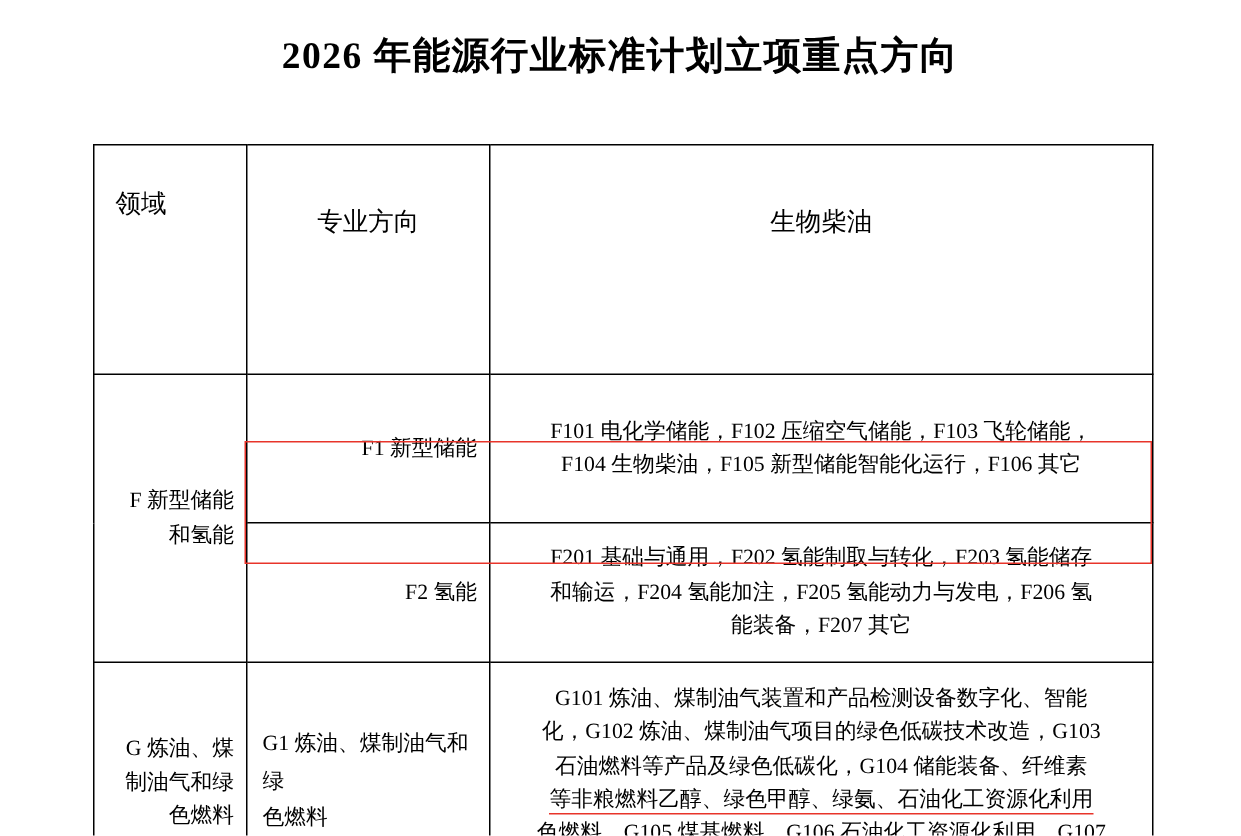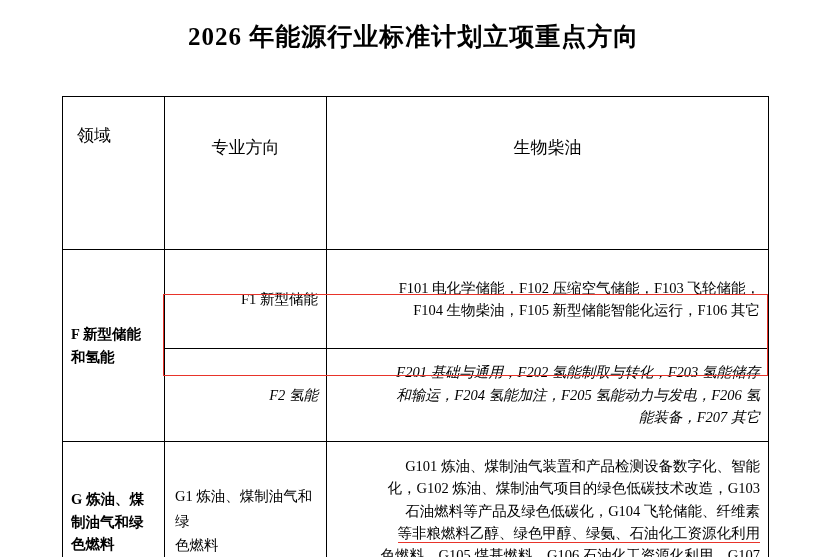--- a/index.html
+++ b/index.html
@@ -53,34 +53,33 @@
   .hdr td {
     text-align: center;
     font-weight: normal;
     font-size: 17px;
     height: 108px;
     vertical-align: middle;
   }
   .hdr .h-a { text-align: left; padding-left: 14px; vertical-align: top; padding-top: 26px;}
   .hdr .h-b, .hdr .h-c { vertical-align: top; padding-top: 38px; }
   .area-cell {
-    text-align: left;
+    text-align: right;
     padding-left: 10px;
     line-height: 1.8;
-    font-weight: bold;
   }
   .dir-cell {
     text-align: right;
   }
   .content-cell {
-    text-align: right;
+    text-align: center;
     line-height: 1.62;
   }
   .row-f1 td { height: 86px; }
-  .row-f2 td { height: 80px; font-style: italic; }
+  .row-f2 td { height: 80px; }
   .row-g1 td { height: 148px; vertical-align: top; padding-top: 8px; }
   .row-g1 .area-cell { vertical-align: middle; padding-top: 6px; }
   .row-g1 .dir-cell { vertical-align: middle; text-align: left; padding-left: 10px; line-height:1.7; }
 
   
   .redbox {
     position: absolute;
     border: 1.6px solid #e8342a;
     pointer-events: none;
     box-sizing: border-box;
@@ -138,21 +137,21 @@
             <div>制油气和绿</div>
             <div>色燃料</div>
           </td>
           <td class="dir-cell">
             <div>G1 炼油、煤制油气和绿</div>
             <div class="uline-red" style="display:inline-block;">色燃料</div>
           </td>
           <td class="content-cell">
             <div>G101 炼油、煤制油气装置和产品检测设备数字化、智能</div>
             <div>化，G102 炼油、煤制油气项目的绿色低碳技术改造，G103</div>
-            <div>石油燃料等产品及绿色低碳化，G104 飞轮储能、纤维素</div>
+            <div>石油燃料等产品及绿色低碳化，G104 储能装备、纤维素</div>
             <div>
               <span class="uline-red">等非粮燃料乙醇、绿色甲醇、绿氨、石油化工资源化利用</span>
             </div>
             <div>
               <span class="uline-red">色燃料</span><span>，G105 煤基燃料，G106 石油化工资源化利用，G107</span>
             </div>
             <div>其它</div>
           </td>
         </tr>
       </tbody>

